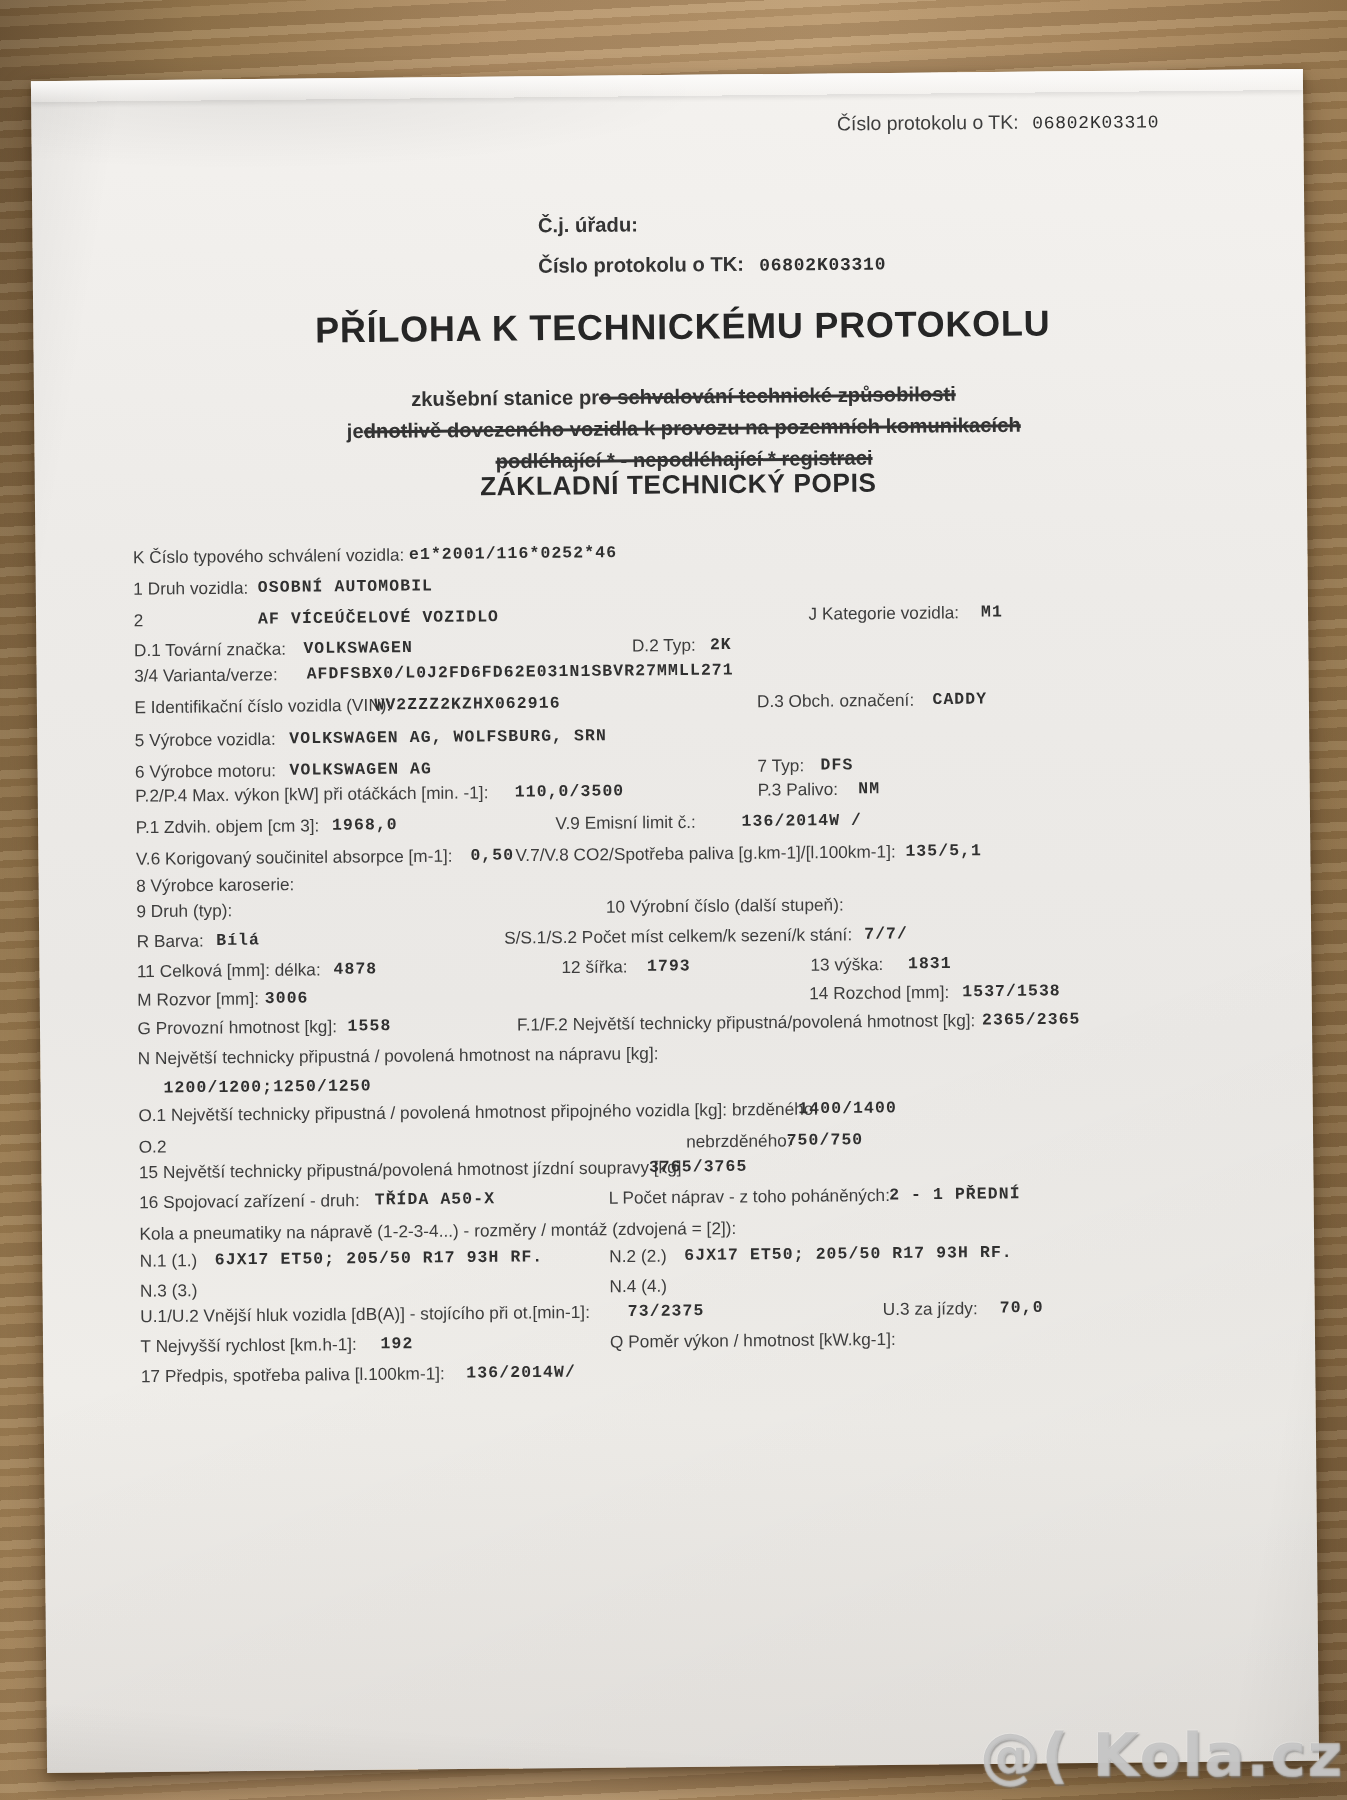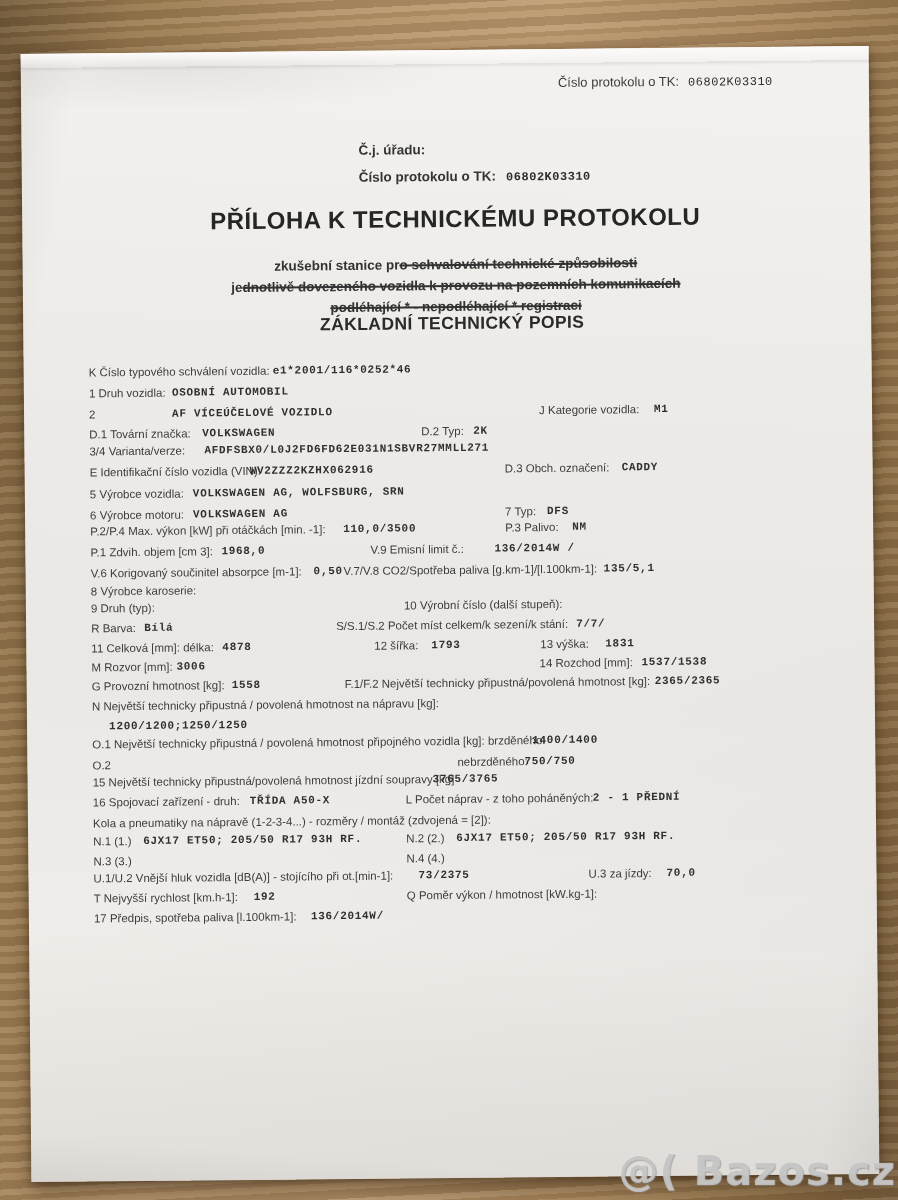--- a/index.html
+++ b/index.html
@@ -229,13 +229,13 @@
         <span class="lbl" style="left: 378px;">Q Poměr výkon / hmotnost [kW.kg-1]:</span>
       </div>
       <div class="row" style="top: 859px;">
         <span class="lbl" style="left: 65px;">17 Předpis, spotřeba paliva [l.100km-1]:</span>
         <span class="val" style="left: 282px;">136/2014W/</span>
       </div>
     </div>
 </div>
 
 <div class="vignette"></div>
-<div class="watermark">@( Bazos.cz</div>
+<div class="watermark">@( Kola.cz</div>
 
 </body></html>

